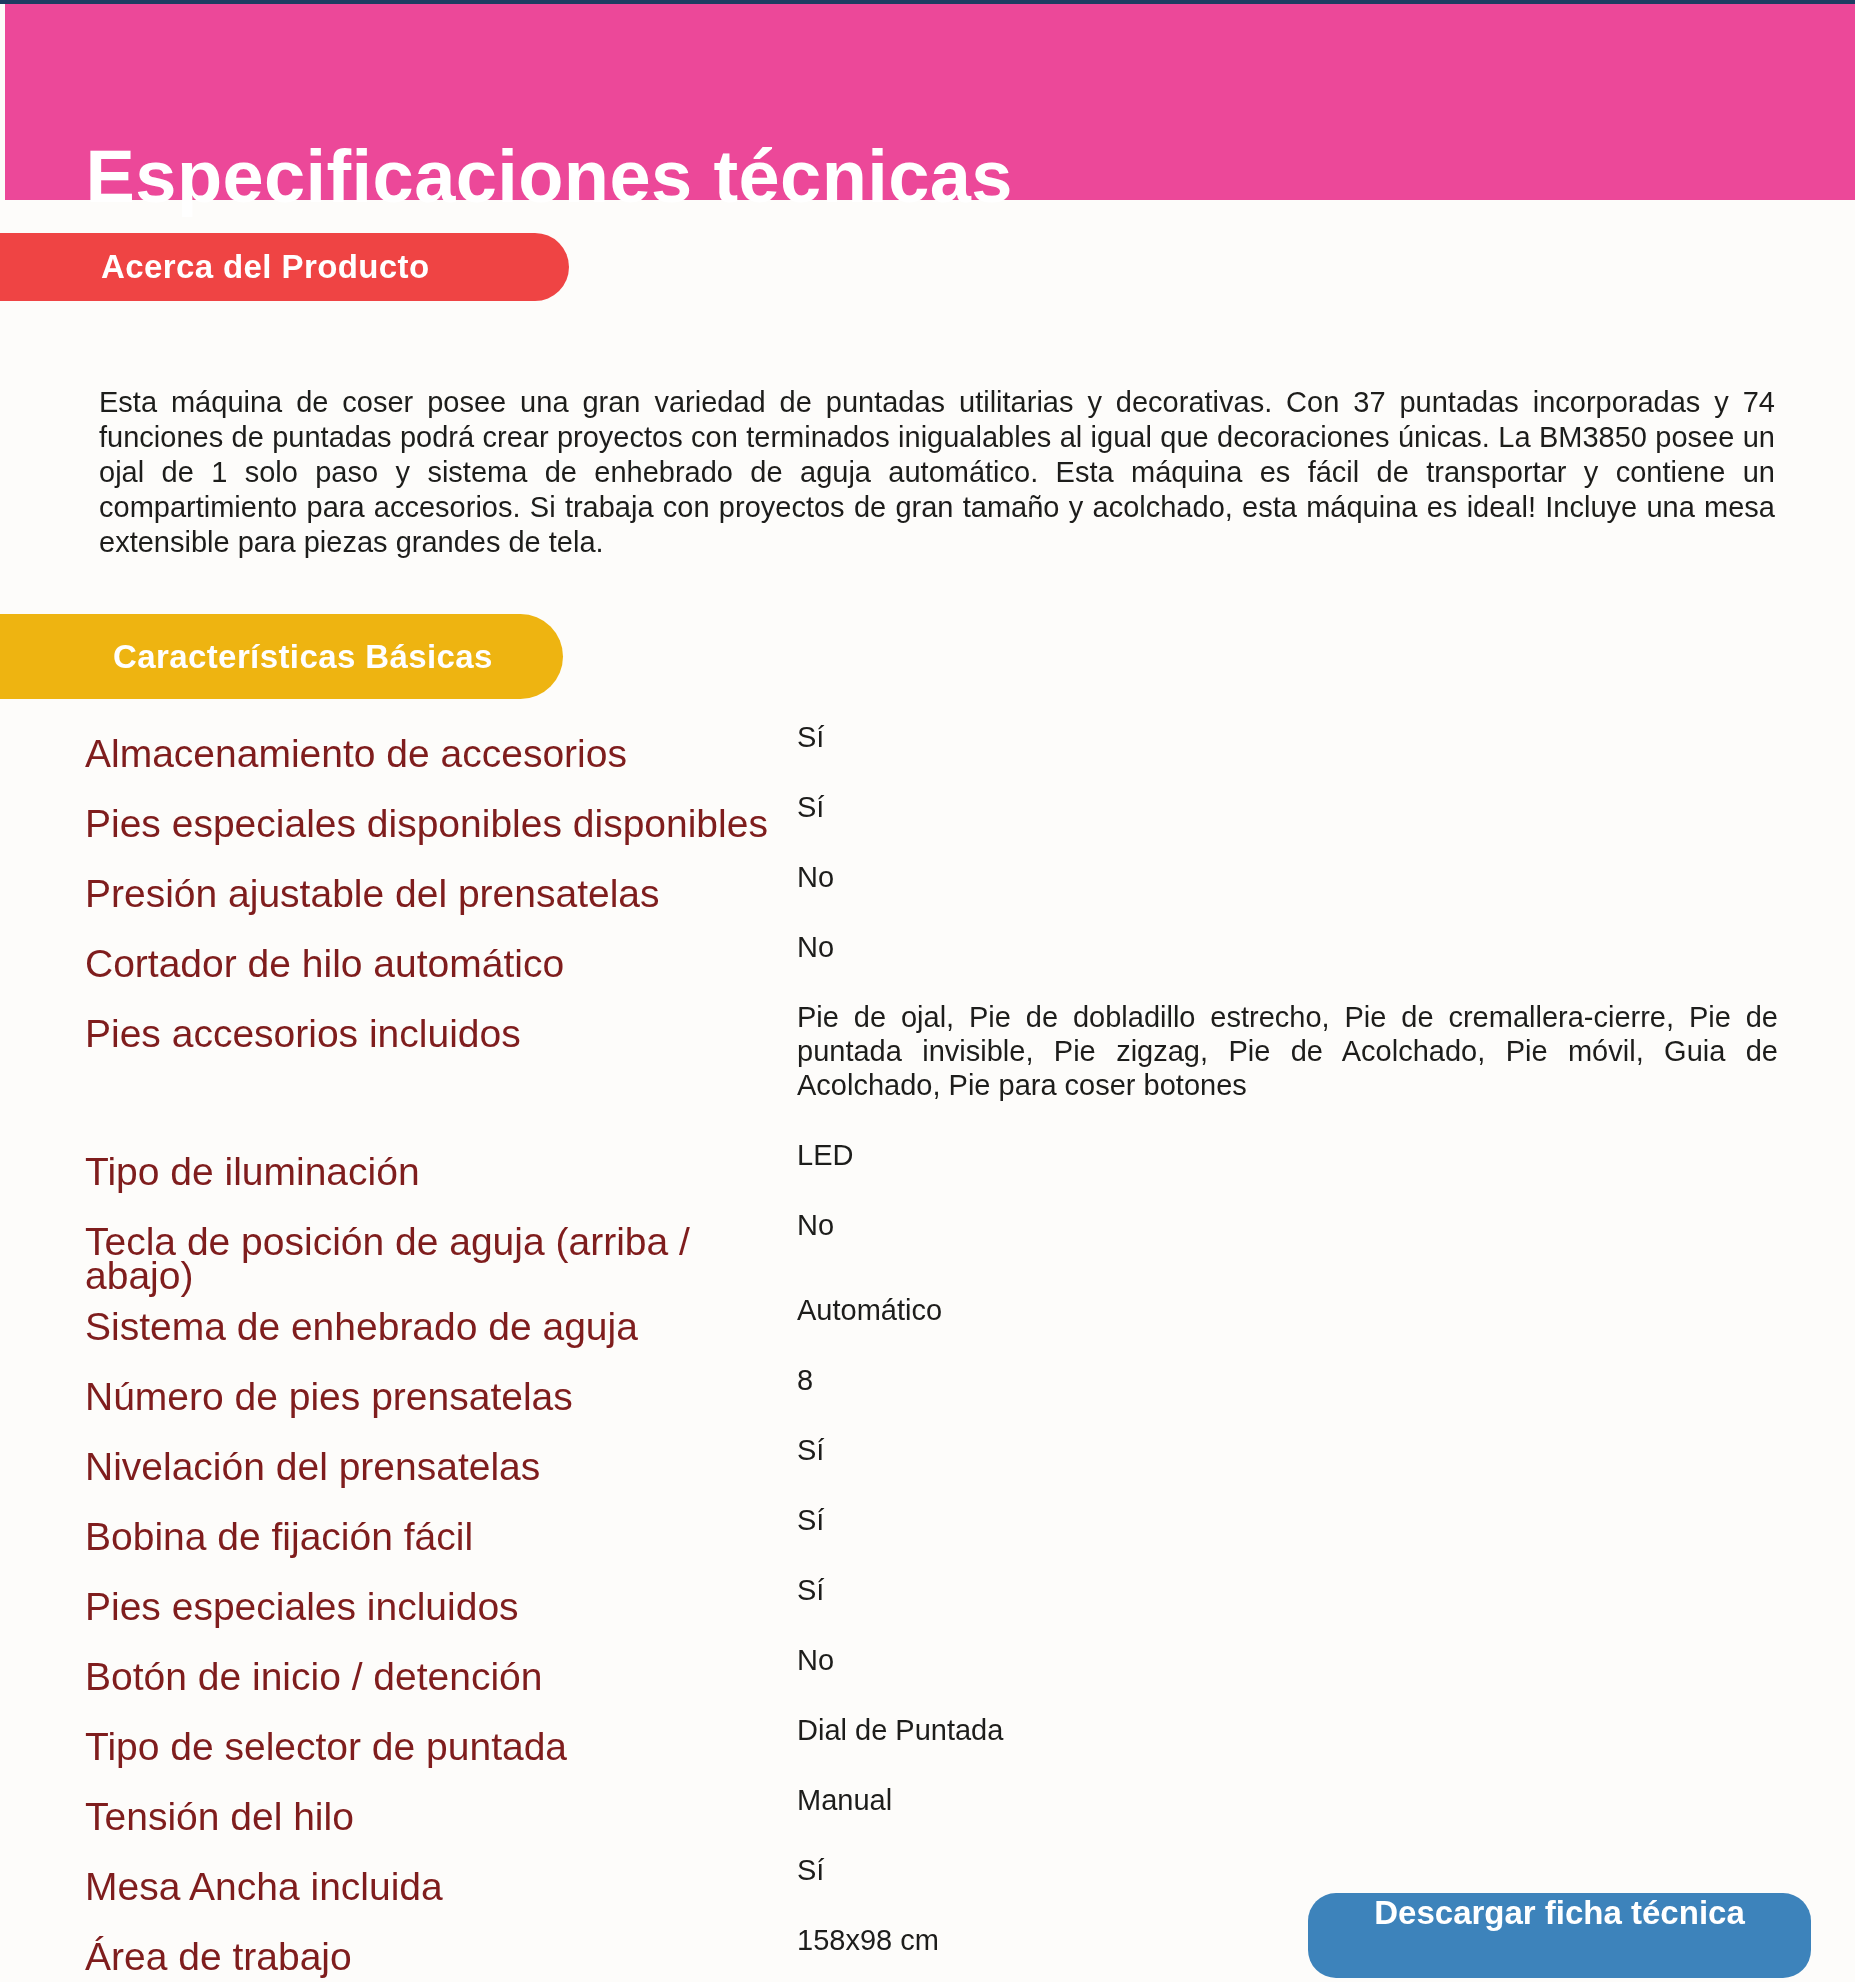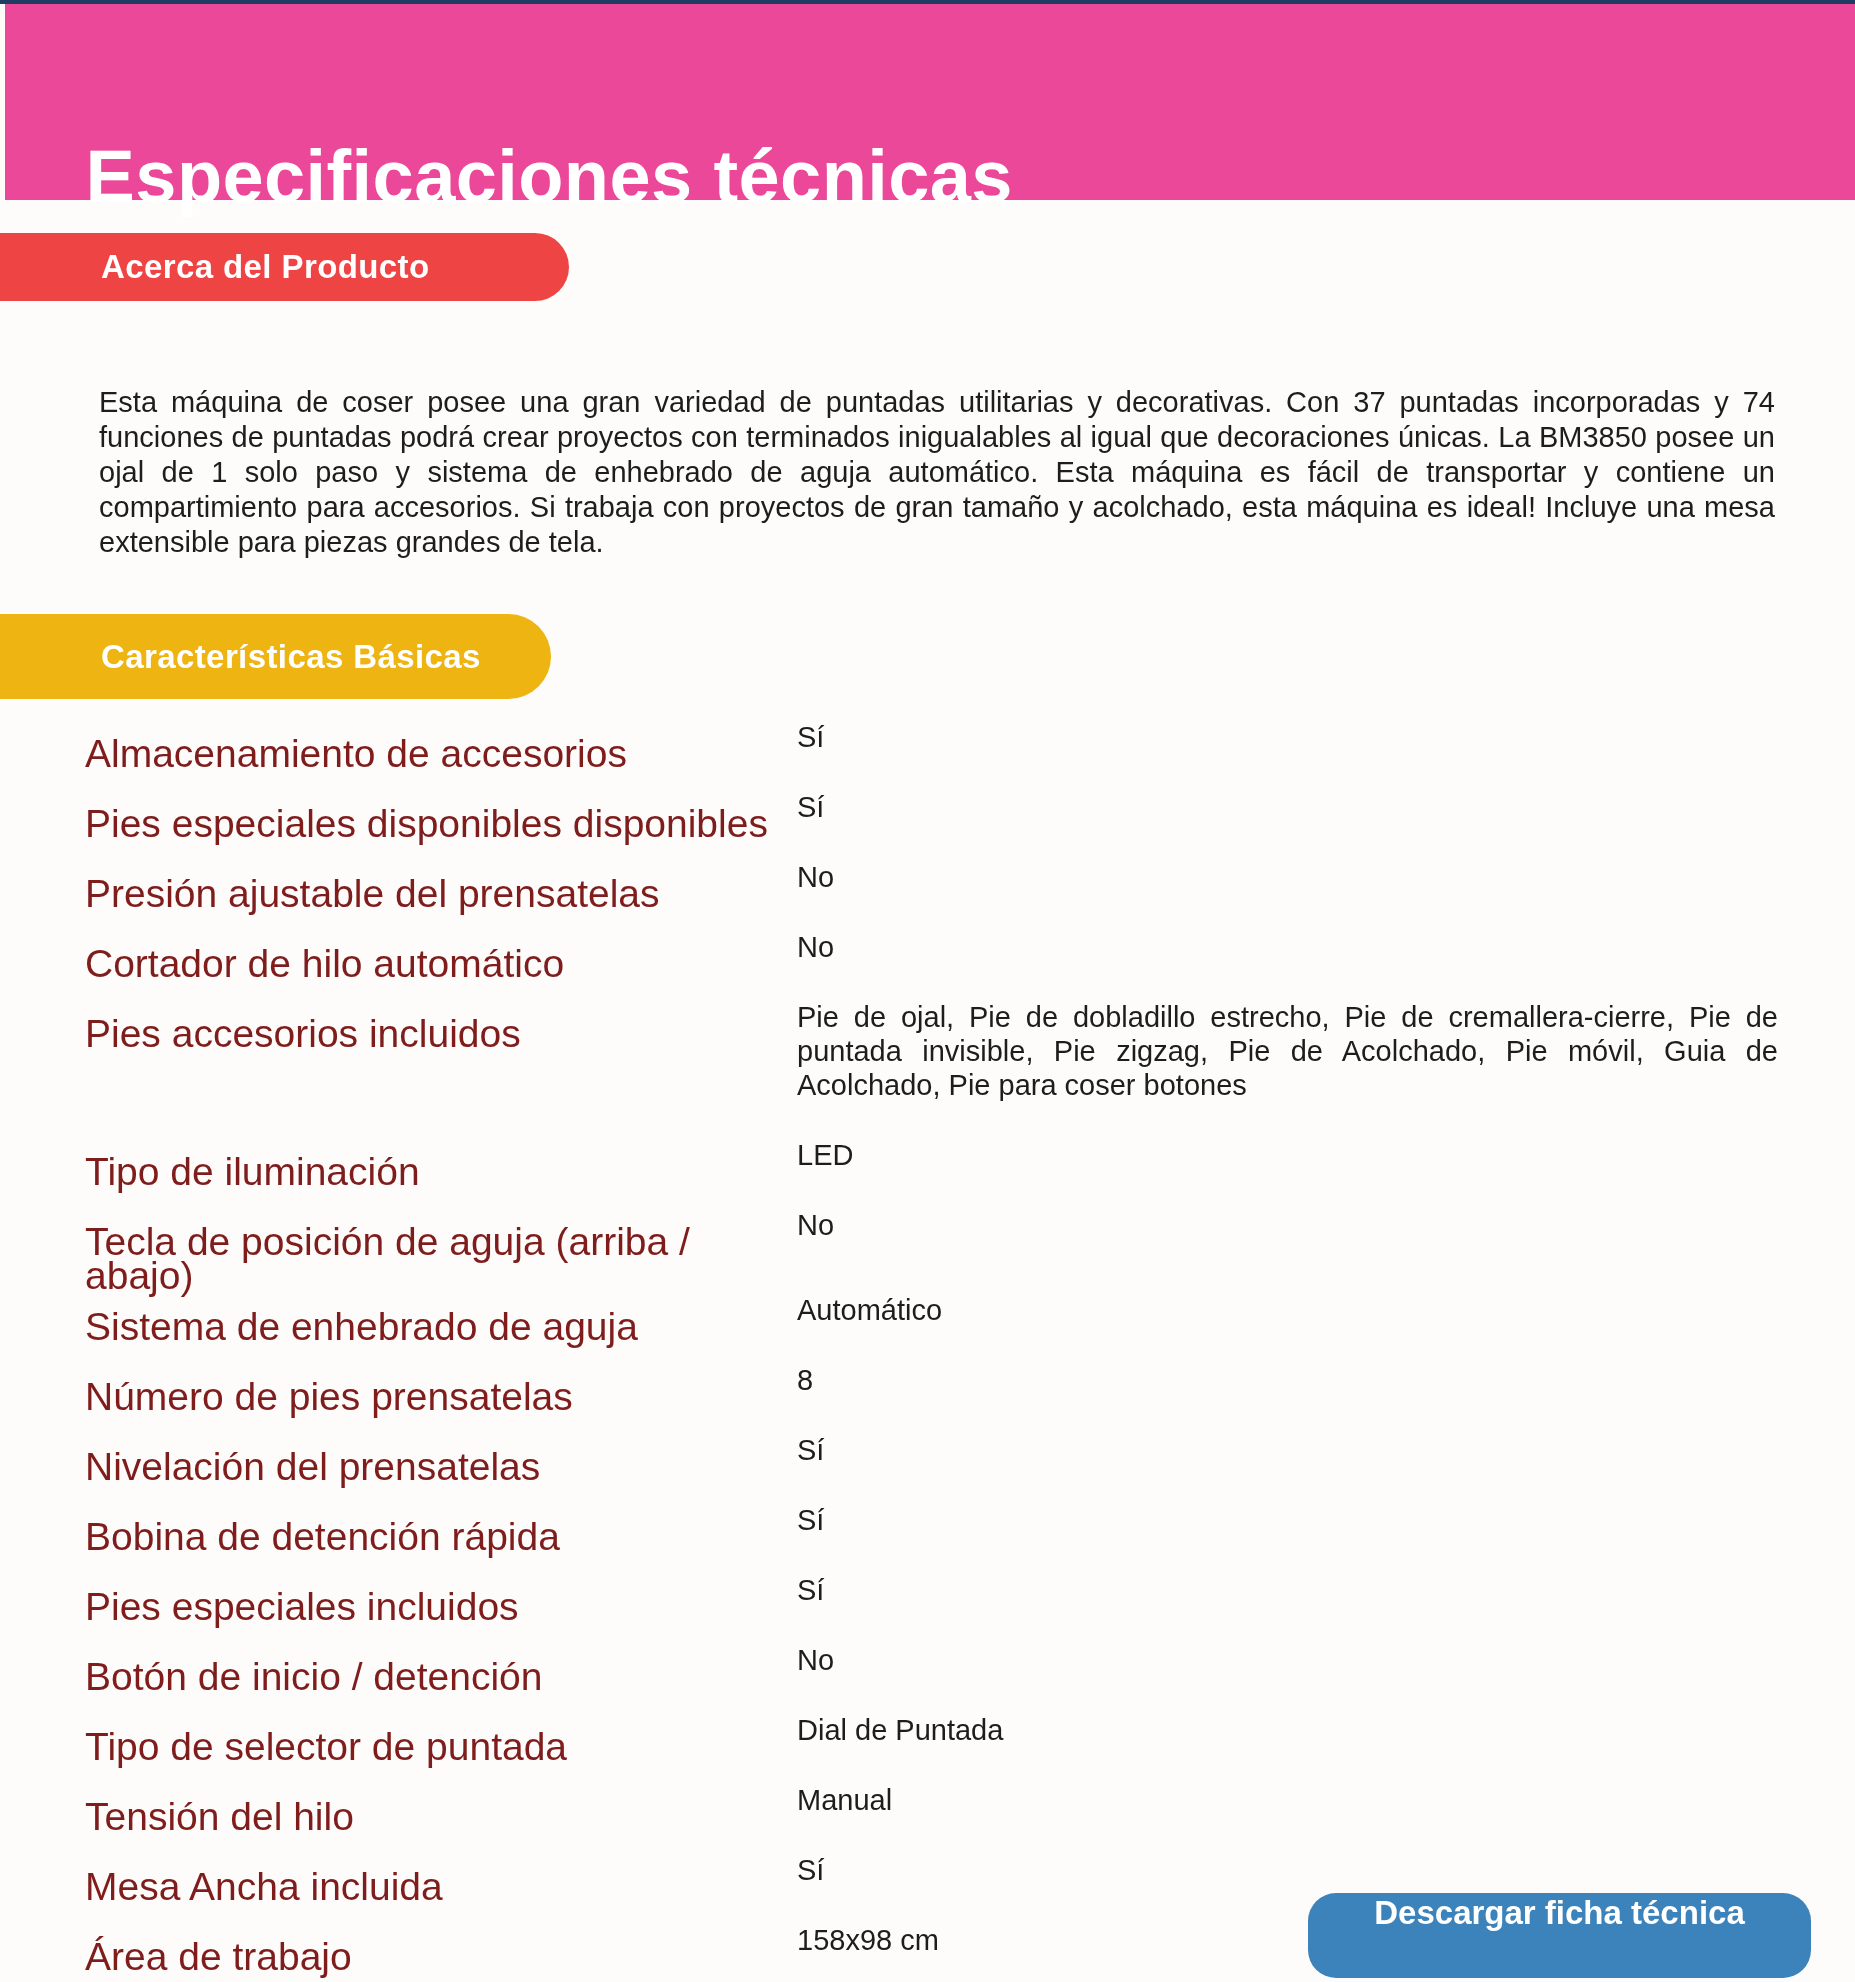--- a/index.html
+++ b/index.html
@@ -49,20 +49,21 @@
     top: 233px;
     width: 569px;
     height: 68px;
     background: #ef4444;
   }
   .badge-features {
     top: 614px;
     width: 551px;
     height: 85px;
     background: #eeb411;
+    padding-left: 12px;
   }
   .section-badge .badge-label {
     margin-left: 101px;
     font-size: 33px;
     font-weight: bold;
     color: #ffffff;
     letter-spacing: 0.4px;
     white-space: nowrap;
   }
   .about-text {
@@ -179,21 +180,21 @@
   </div>
     <div class="spec-row">
     <div class="spec-label">Número de pies prensatelas</div>
     <div class="spec-value">8</div>
   </div>
     <div class="spec-row">
     <div class="spec-label">Nivelación del prensatelas</div>
     <div class="spec-value">Sí</div>
   </div>
     <div class="spec-row">
-    <div class="spec-label">Bobina de detención rápida</div>
+    <div class="spec-label">Bobina de fijación fácil</div>
     <div class="spec-value">Sí</div>
   </div>
     <div class="spec-row">
     <div class="spec-label">Pies especiales incluidos</div>
     <div class="spec-value">Sí</div>
   </div>
     <div class="spec-row">
     <div class="spec-label">Botón de inicio / detención</div>
     <div class="spec-value">No</div>
   </div>

